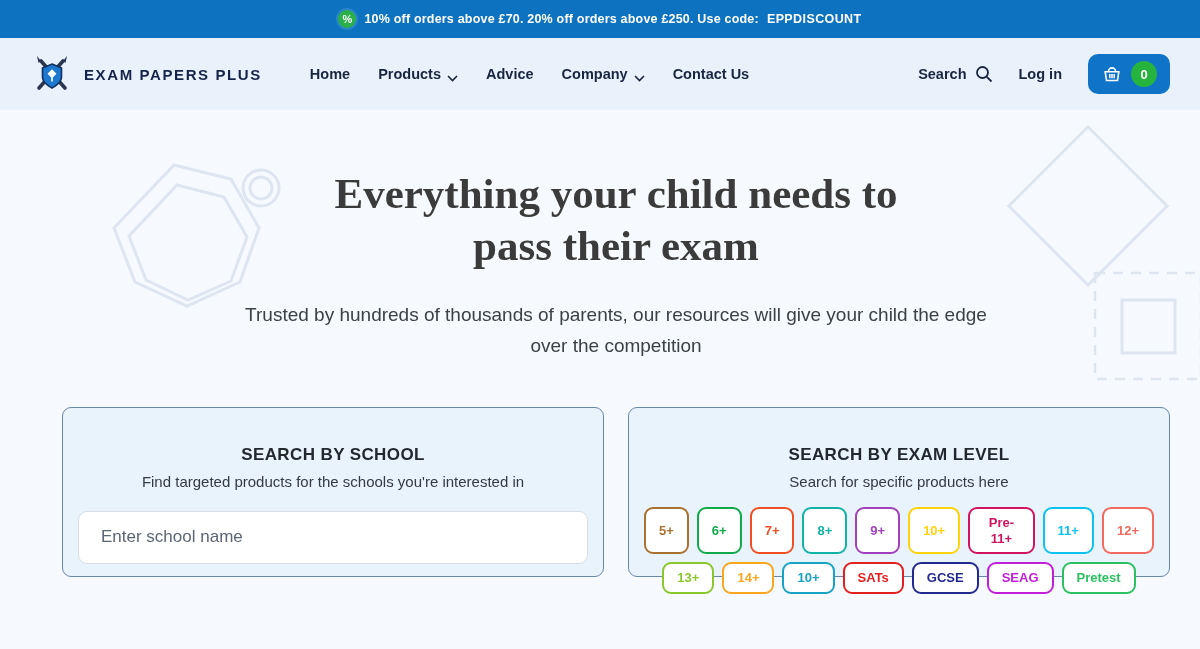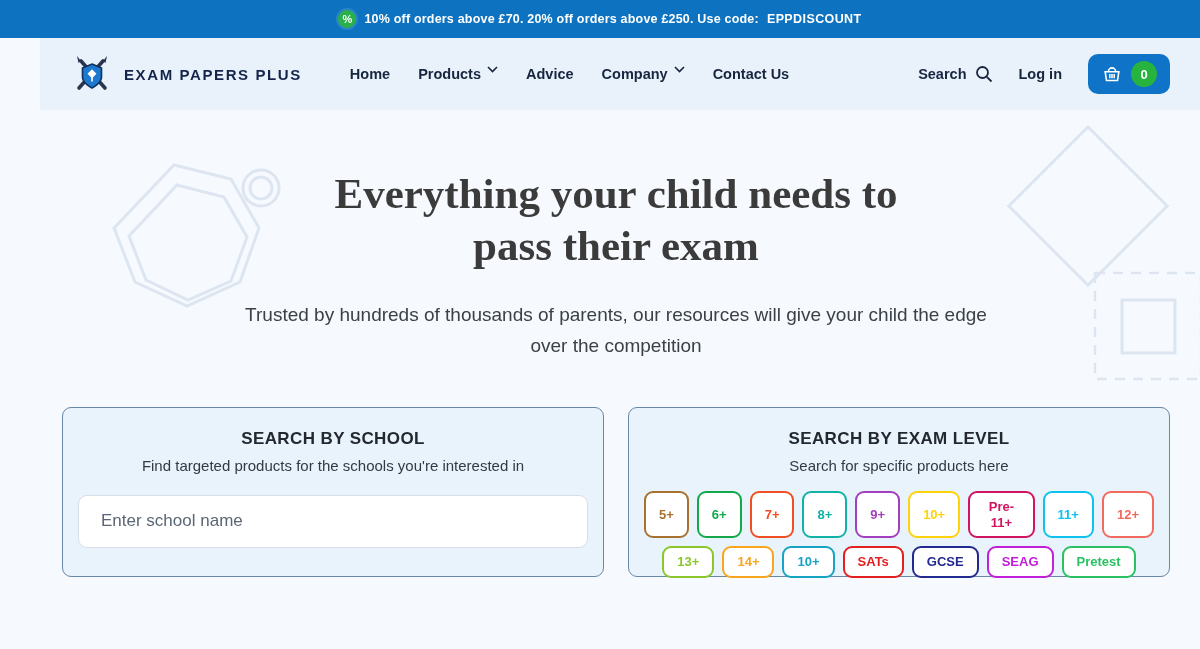--- a/index.html
+++ b/index.html
@@ -8,44 +8,44 @@
 
   
   .banner { height:38px; background:#0d73c1; display:flex; align-items:center; justify-content:center; gap:8px; }
   .banner-badge { width:18px; height:18px; border-radius:50%; background:#2ab04a; color:#fff;
     font-size:11px; font-weight:700; display:flex; align-items:center; justify-content:center;
     box-shadow:0 0 0 2px rgba(255,255,255,0.12); }
   .banner-text { color:#fff; font-size:12.5px; font-weight:600; letter-spacing:0.2px; }
   .banner-code { color:#fff; font-size:12.5px; font-weight:800; letter-spacing:0.4px; }
 
   
-  .header { height:72px; background:#e9f2fb; display:flex; align-items:center; padding:0 30px;margin-left:40px; }
+  .header { height:72px; background:#e9f2fb; display:flex; align-items:center; padding:0 30px; }
   .brand { display:flex; align-items:center; gap:10px; cursor:pointer; }
   .brand-name { font-size:15px; font-weight:800; letter-spacing:1.6px; color:#15244a; }
   .nav { display:flex; align-items:center; gap:28px; margin-left:48px; }
-  .nav-item { display:flex; align-items:flex-start; gap:6px; font-size:14.5px; font-weight:600; color:#17253f; cursor:pointer; }
+  .nav-item { display:flex; align-items:flex-end; gap:6px; font-size:14.5px; font-weight:600; color:#17253f; cursor:pointer; }
   .header-right { margin-left:auto; display:flex; align-items:center; gap:26px; }
   .search-link { display:flex; align-items:center; gap:8px; font-size:14.5px; font-weight:600; color:#17253f; cursor:pointer;text-align:right; }
   .login-link { font-size:14.5px; font-weight:600; color:#17253f; cursor:pointer; }
   .cart-btn { width:82px; height:40px; background:#0f74c8; border:none; border-radius:10px;
     display:flex; align-items:center; justify-content:center; gap:8px; cursor:pointer; }
   .cart-badge { width:26px; height:26px; border-radius:50%; background:#27b43e; color:#fff;
     font-size:13px; font-weight:800; display:flex; align-items:center; justify-content:center; }
 
   
   .hero { position:relative; height:539px; background:#f6fafe;margin-left:32px; }
   .decor { position:absolute; inset:0; pointer-events:none; }
   .hero-inner { position:relative; text-align:center; }
   .hero-title { font-family:"Liberation Serif", serif; font-weight:600; font-size:43px; line-height:1.22;
     color:#3c3b3b; padding-top:58px; }
   .hero-sub { margin:26px auto 0; max-width:775px; font-size:19px; line-height:31px; color:#3b4147; font-weight:500; }
 
   
   .cards { display:flex; gap:24px; padding:0 30px; margin-top:46px; }
-  .card { flex:1; height:170px; background:#e8f3fc; border:1px solid #6b87a6; border-radius:9px; padding:21px 15px 15px; }
+  .card { flex:1; height:170px; background:#e8f3fc; border:1px solid #6b87a6; border-radius:9px; padding:37px 15px 15px; }
   .card-title { text-align:center; font-size:17px; font-weight:800; letter-spacing:0.4px; color:#23282f; }
   .card-sub { text-align:center; font-size:15px; color:#333a44; margin-top:8px; font-weight:500; }
   .school-input { display:block; width:100%; height:53px; margin-top:21px; border:1px solid #d9dee6; border-radius:9px;
     background:#fff; font-size:17px; padding:0 22px; color:#374151; font-family:"Liberation Sans", sans-serif; }
   .school-input::placeholder { color:#5b6675; }
 
   .level-rows { margin-top:17px; display:flex; flex-direction:column; gap:8px; align-items:center; }
   .level-row { display:flex; gap:8px; justify-content:center; }
   .level-btn { background:#fff; border:2px solid currentColor; border-radius:9px; padding:6px 13px;
     font-size:13px; font-weight:800; cursor:pointer; font-family:"Liberation Sans", sans-serif; line-height:1.2; }

